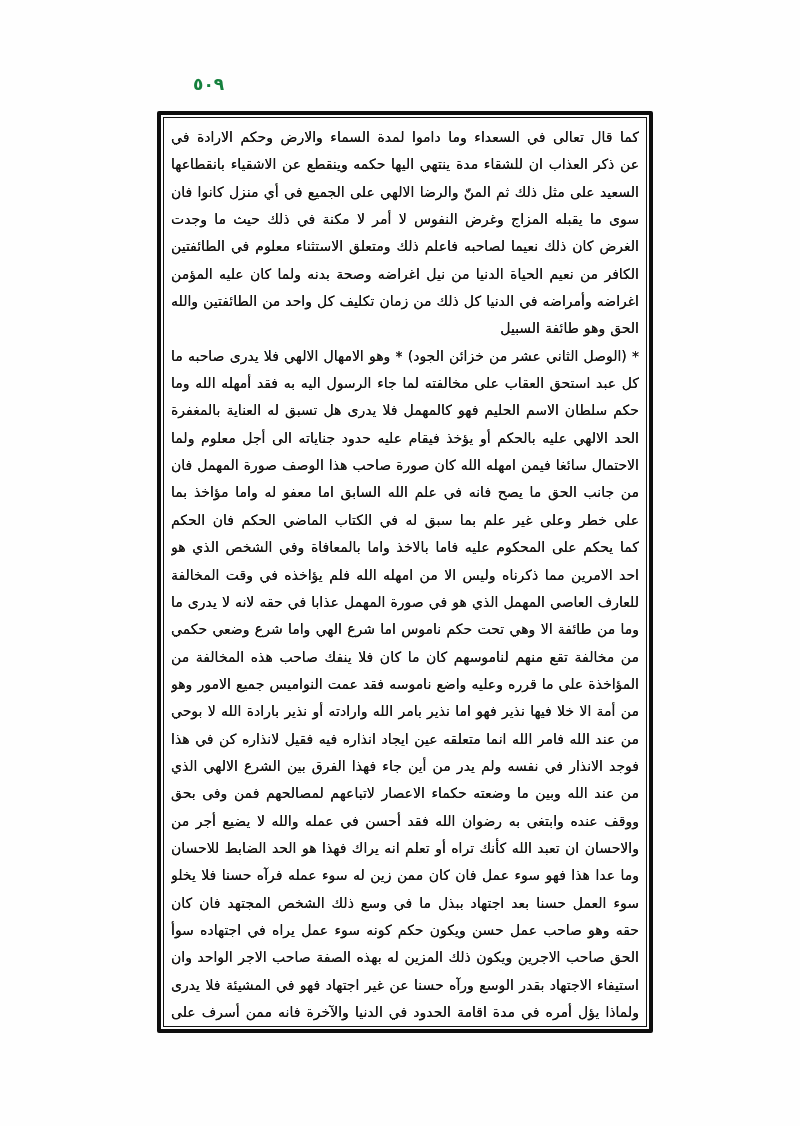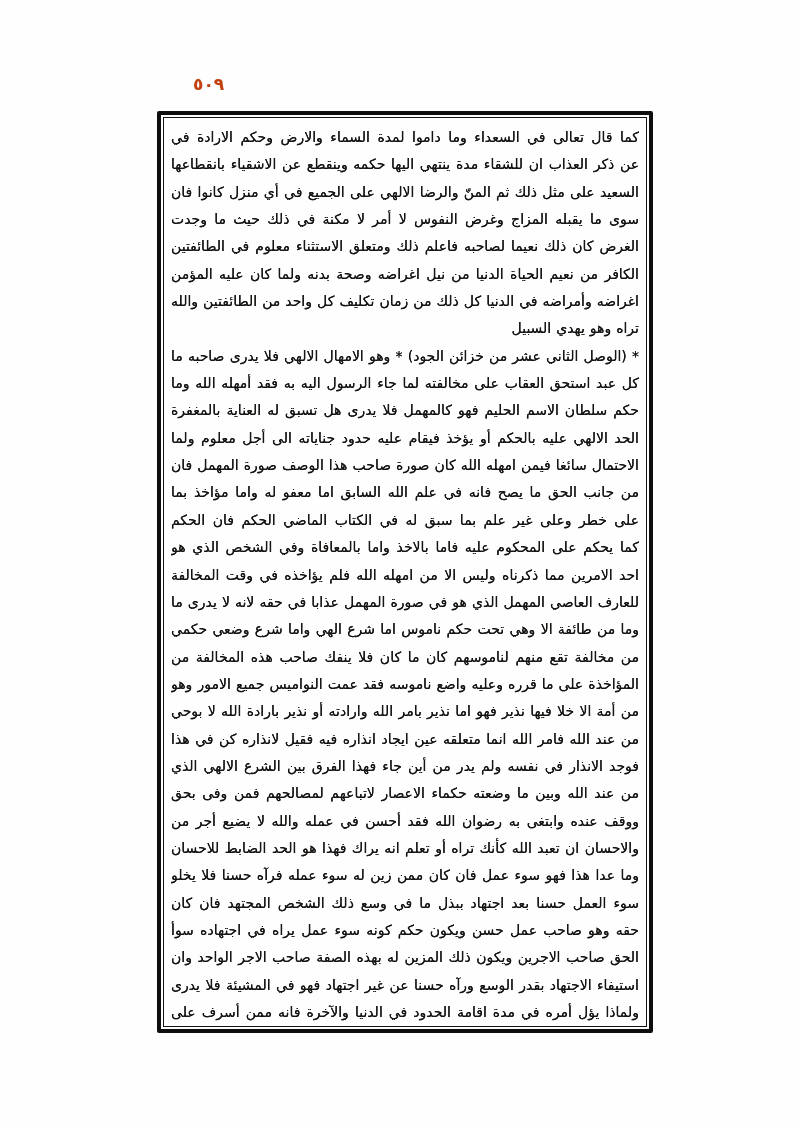--- a/index.html
+++ b/index.html
@@ -14,21 +14,21 @@
     background: #fefefe;
     overflow: hidden;
     font-family: "DejaVu Sans", sans-serif;
   }
   .page-number {
     position: absolute;
     top: 74px;
     left: 193px;
     font-size: 17px;
     font-weight: bold;
-    color: #c2410c;
+    color: #15803d;
     letter-spacing: 2px;
     direction: rtl;
   }
   .frame-outer {
     position: absolute;
     left: 157px;
     top: 111px;
     width: 496px;
     height: 922px;
     border: 4px solid #0e0e0e;
@@ -76,21 +76,21 @@
   <div class="frame-outer">
     <div class="frame-inner">
       <div class="text-block">
         <div class="line">كما قال تعالى في السعداء وما داموا لمدة السماء والارض وحكم الارادة في الاشقياء والاعراض</div>
         <div class="line">عن ذكر العذاب ان للشقاء مدة ينتهي اليها حكمه وينقطع عن الاشقياء بانقطاعها وان جزاء</div>
         <div class="line">السعيد على مثل ذلك ثم المنّ والرضا الالهي على الجميع في أي منزل كانوا فان النعيم ليس</div>
         <div class="line">سوى ما يقبله المزاج وغرض النفوس لا أمر لا مكنة في ذلك حيث ما وجدت ملايمة الطبع ونيل</div>
         <div class="line">الغرض كان ذلك نعيما لصاحبه فاعلم ذلك ومتعلق الاستثناء معلوم في الطائفتين لما كان عليه</div>
         <div class="line">الكافر من نعيم الحياة الدنيا من نيل اغراضه وصحة بدنه ولما كان عليه المؤمن من عدم نيل</div>
         <div class="line">اغراضه وأمراضه في الدنيا كل ذلك من زمان تكليف كل واحد من الطائفتين والله يقول</div>
-        <div class="line short">تراه وهو يهدي السبيل</div>
+        <div class="line short">الحق وهو طائفة السبيل</div>
         <div class="line">* (الوصل الثاني عشر من خزائن الجود) * وهو الامهال الالهي فلا يدرى صاحبه ما له فان</div>
         <div class="line">كل عبد استحق العقاب على مخالفته لما جاء الرسول اليه به فقد أمهله الله وما آخذه وهو تحت</div>
         <div class="line">حكم سلطان الاسم الحليم فهو كالمهمل فلا يدرى هل تسبق له العناية بالمغفرة والعفو قبل اقامة</div>
         <div class="line">الحد الالهي عليه بالحكم أو يؤخذ فيقام عليه حدود جناياته الى أجل معلوم ولما كان هذا</div>
         <div class="line">الاحتمال سائغا فيمن امهله الله كان صورة صاحب هذا الوصف صورة المهمل فان الاهمال</div>
         <div class="line">من جانب الحق ما يصح فانه في علم الله السابق اما معفو له واما مؤاخذ بما جنى في نفسه فهو</div>
         <div class="line">على خطر وعلى غير علم بما سبق له في الكتاب الماضي الحكم فان الحكم يحكم على الحاكم العادل</div>
         <div class="line">كما يحكم على المحكوم عليه فاما بالاخذ واما بالمعافاة وفي الشخص الذي هو على نعت وحال يوجب له</div>
         <div class="line">احد الامرين مما ذكرناه وليس الا من امهله الله فلم يؤاخذه في وقت المخالفة وكفى بالترقب</div>
         <div class="line">للعارف العاصي المهمل الذي هو في صورة المهمل عذابا في حقه لانه لا يدرى ما عاقبة الامر فيه</div>

